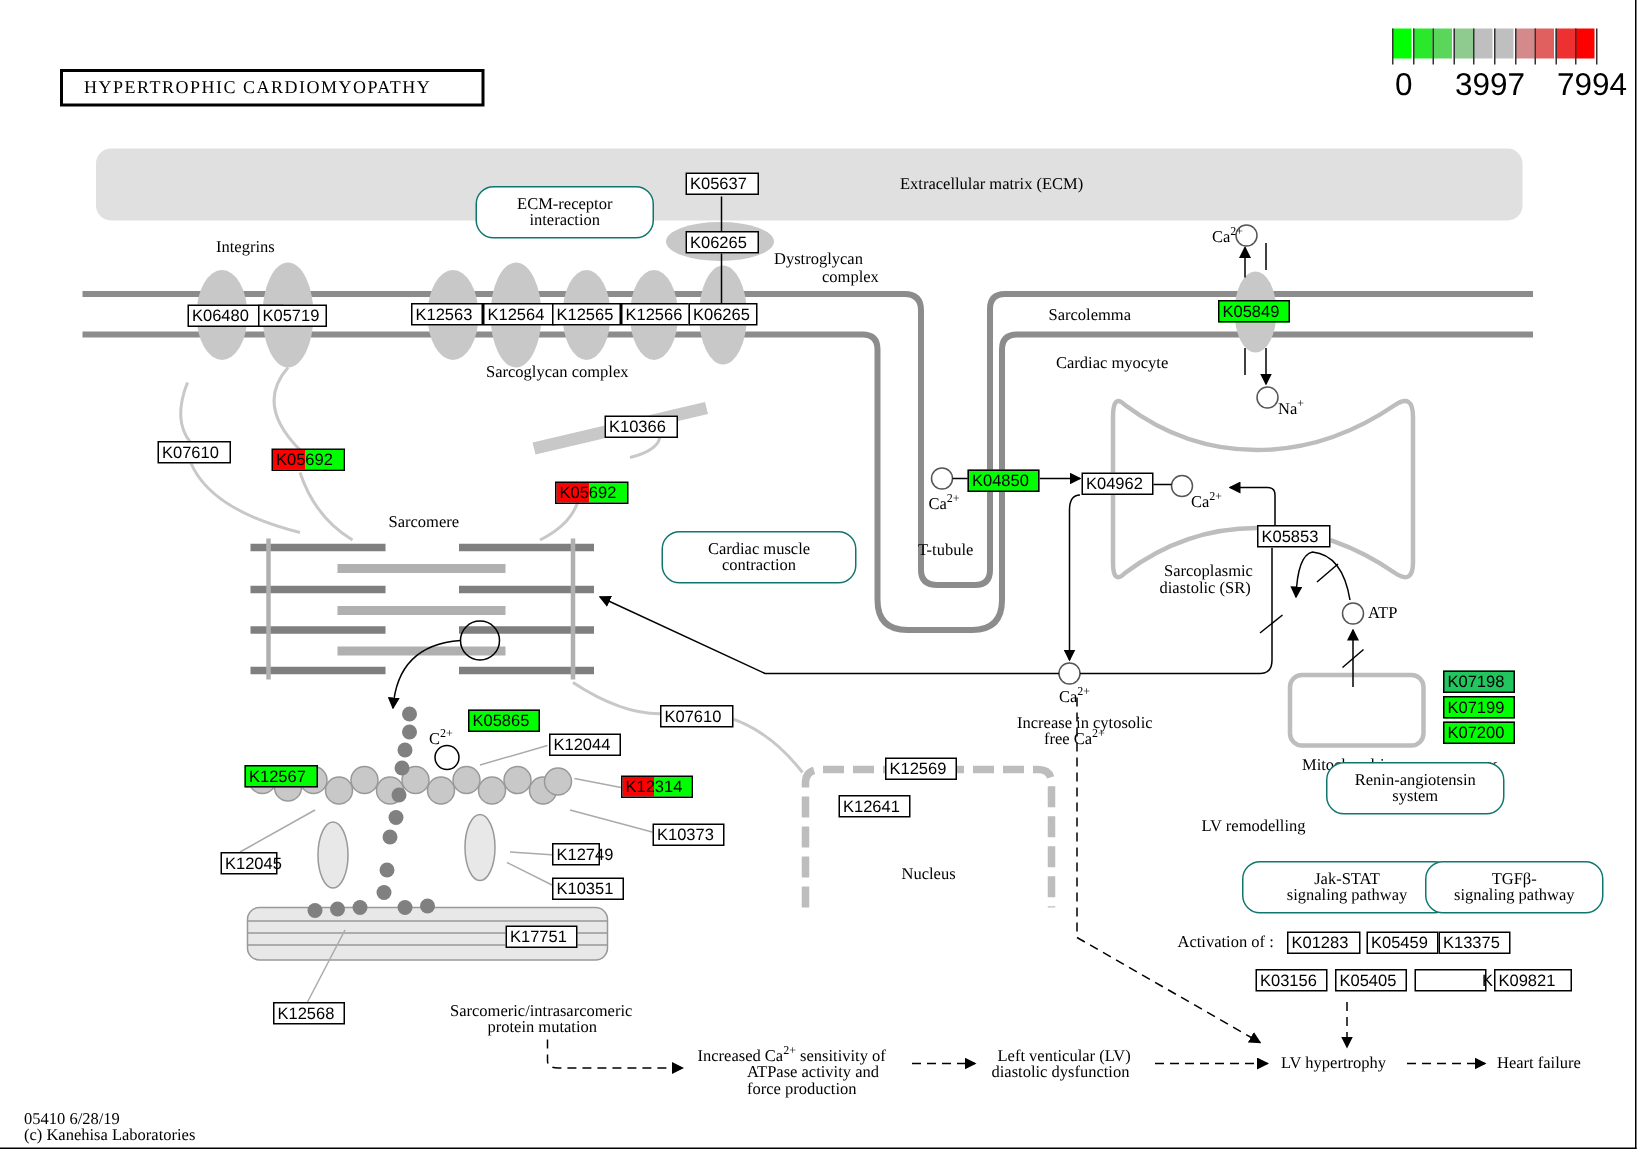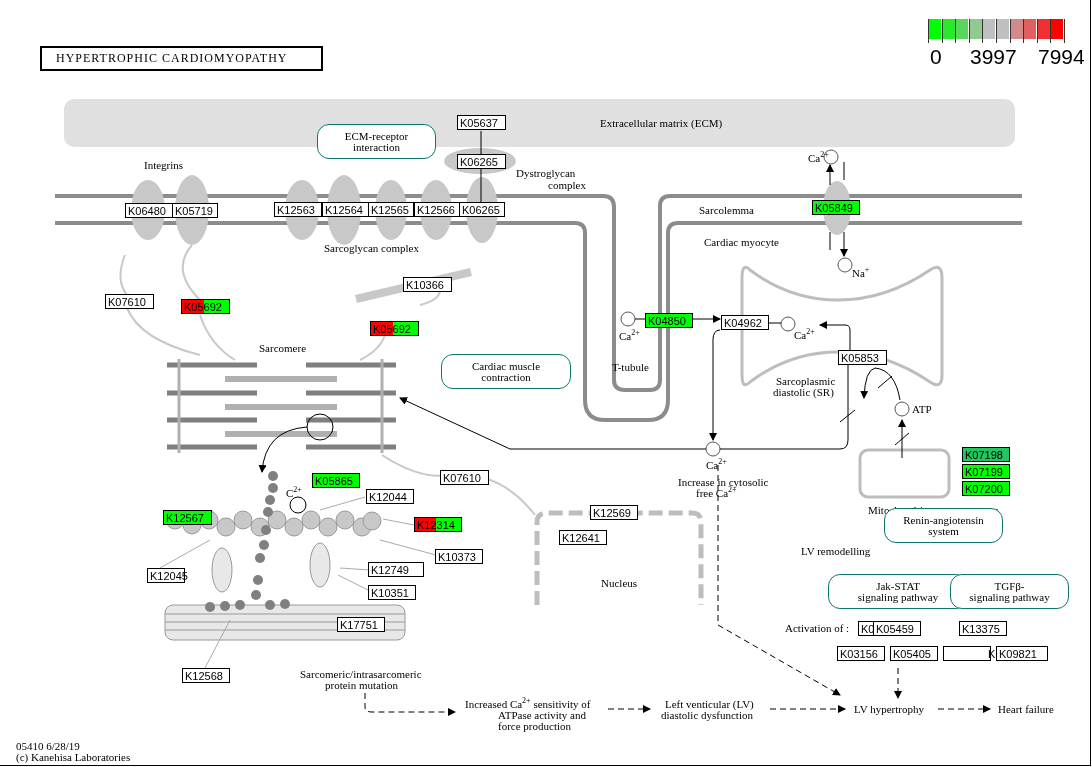--- a/index.html
+++ b/index.html
@@ -295,26 +295,26 @@
     <div class="kbox" style="left: 962px; top: 447px; width: 48px; background: #22c55e;">K07198</div>
     <div class="kbox" style="left: 962px; top: 464px; width: 48px; background: rgb(0, 255, 0);">K07199</div>
     <div class="kbox" style="left: 962px; top: 481px; width: 48px; background: rgb(0, 255, 0);">K07200</div>
     <div class="kbox" style="left: 163px; top: 470px; width: 49px; background: rgb(0, 255, 0); margin-top: 40px;">K12567</div>
     <div class="kbox" style="left: 312px; top: 473px; width: 48px; background: rgb(0, 255, 0);">K05865</div>
     <div class="kbox" style="left: 366px; top: 489px; width: 48px;">K12044</div>
     <div class="kbox" style="left: 440px; top: 470px; width: 49px;">K07610</div>
     <div class="kbox" style="left: 414px; top: 517px; width: 48px; background: linear-gradient(to right, rgb(255, 0, 0) 0px, rgb(255, 0, 0) 46%, rgb(0, 255, 0) 46%, rgb(0, 255, 0) 100%);">K12314</div>
     <div class="kbox" style="left: 435px; top: 549px; width: 48px;">K10373</div>
     <div class="kbox" style="left: 147px; top: 568px; width: 38px;">K12045</div>
-    <div class="kbox" style="left: 368px; top: 562px; width: 56px;">K12749</div>
+    <div class="kbox" style="left: 368px; top: 562px; width: 32px;">K12749</div>
     <div class="kbox" style="left: 368px; top: 585px; width: 48px;">K10351</div>
     <div class="kbox" style="left: 337px; top: 617px; width: 48px;">K17751</div>
     <div class="kbox" style="left: 182px; top: 668px; width: 48px;">K12568</div>
     <div class="kbox" style="left: 590px; top: 505px; width: 48px;">K12569</div>
     <div class="kbox" style="left: 559px; top: 530px; width: 48px;">K12641</div>
     <div class="kbox" style="left: 858px; top: 621px; width: 49px;">K01283</div>
-    <div class="kbox" style="left: 873px; top: 621px; width: 48px;">K05459</div>
+    <div class="kbox" style="left: 911px; top: 621px; width: 48px;">K05459</div>
     <div class="kbox" style="left: 959px; top: 621px; width: 48px;">K13375</div>
     <div class="kbox" style="left: 837px; top: 646px; width: 48px;">K03156</div>
     <div class="kbox" style="left: 890px; top: 646px; width: 48px;">K05405</div>
     <div class="kbox" style="left: 943px; top: 646px; width: 48px; padding-left: 44px;">K16366</div>
     <div class="kbox" style="left: 996px; top: 646px; width: 52px;">K09821</div>
   </div>
 
 </body></html>

